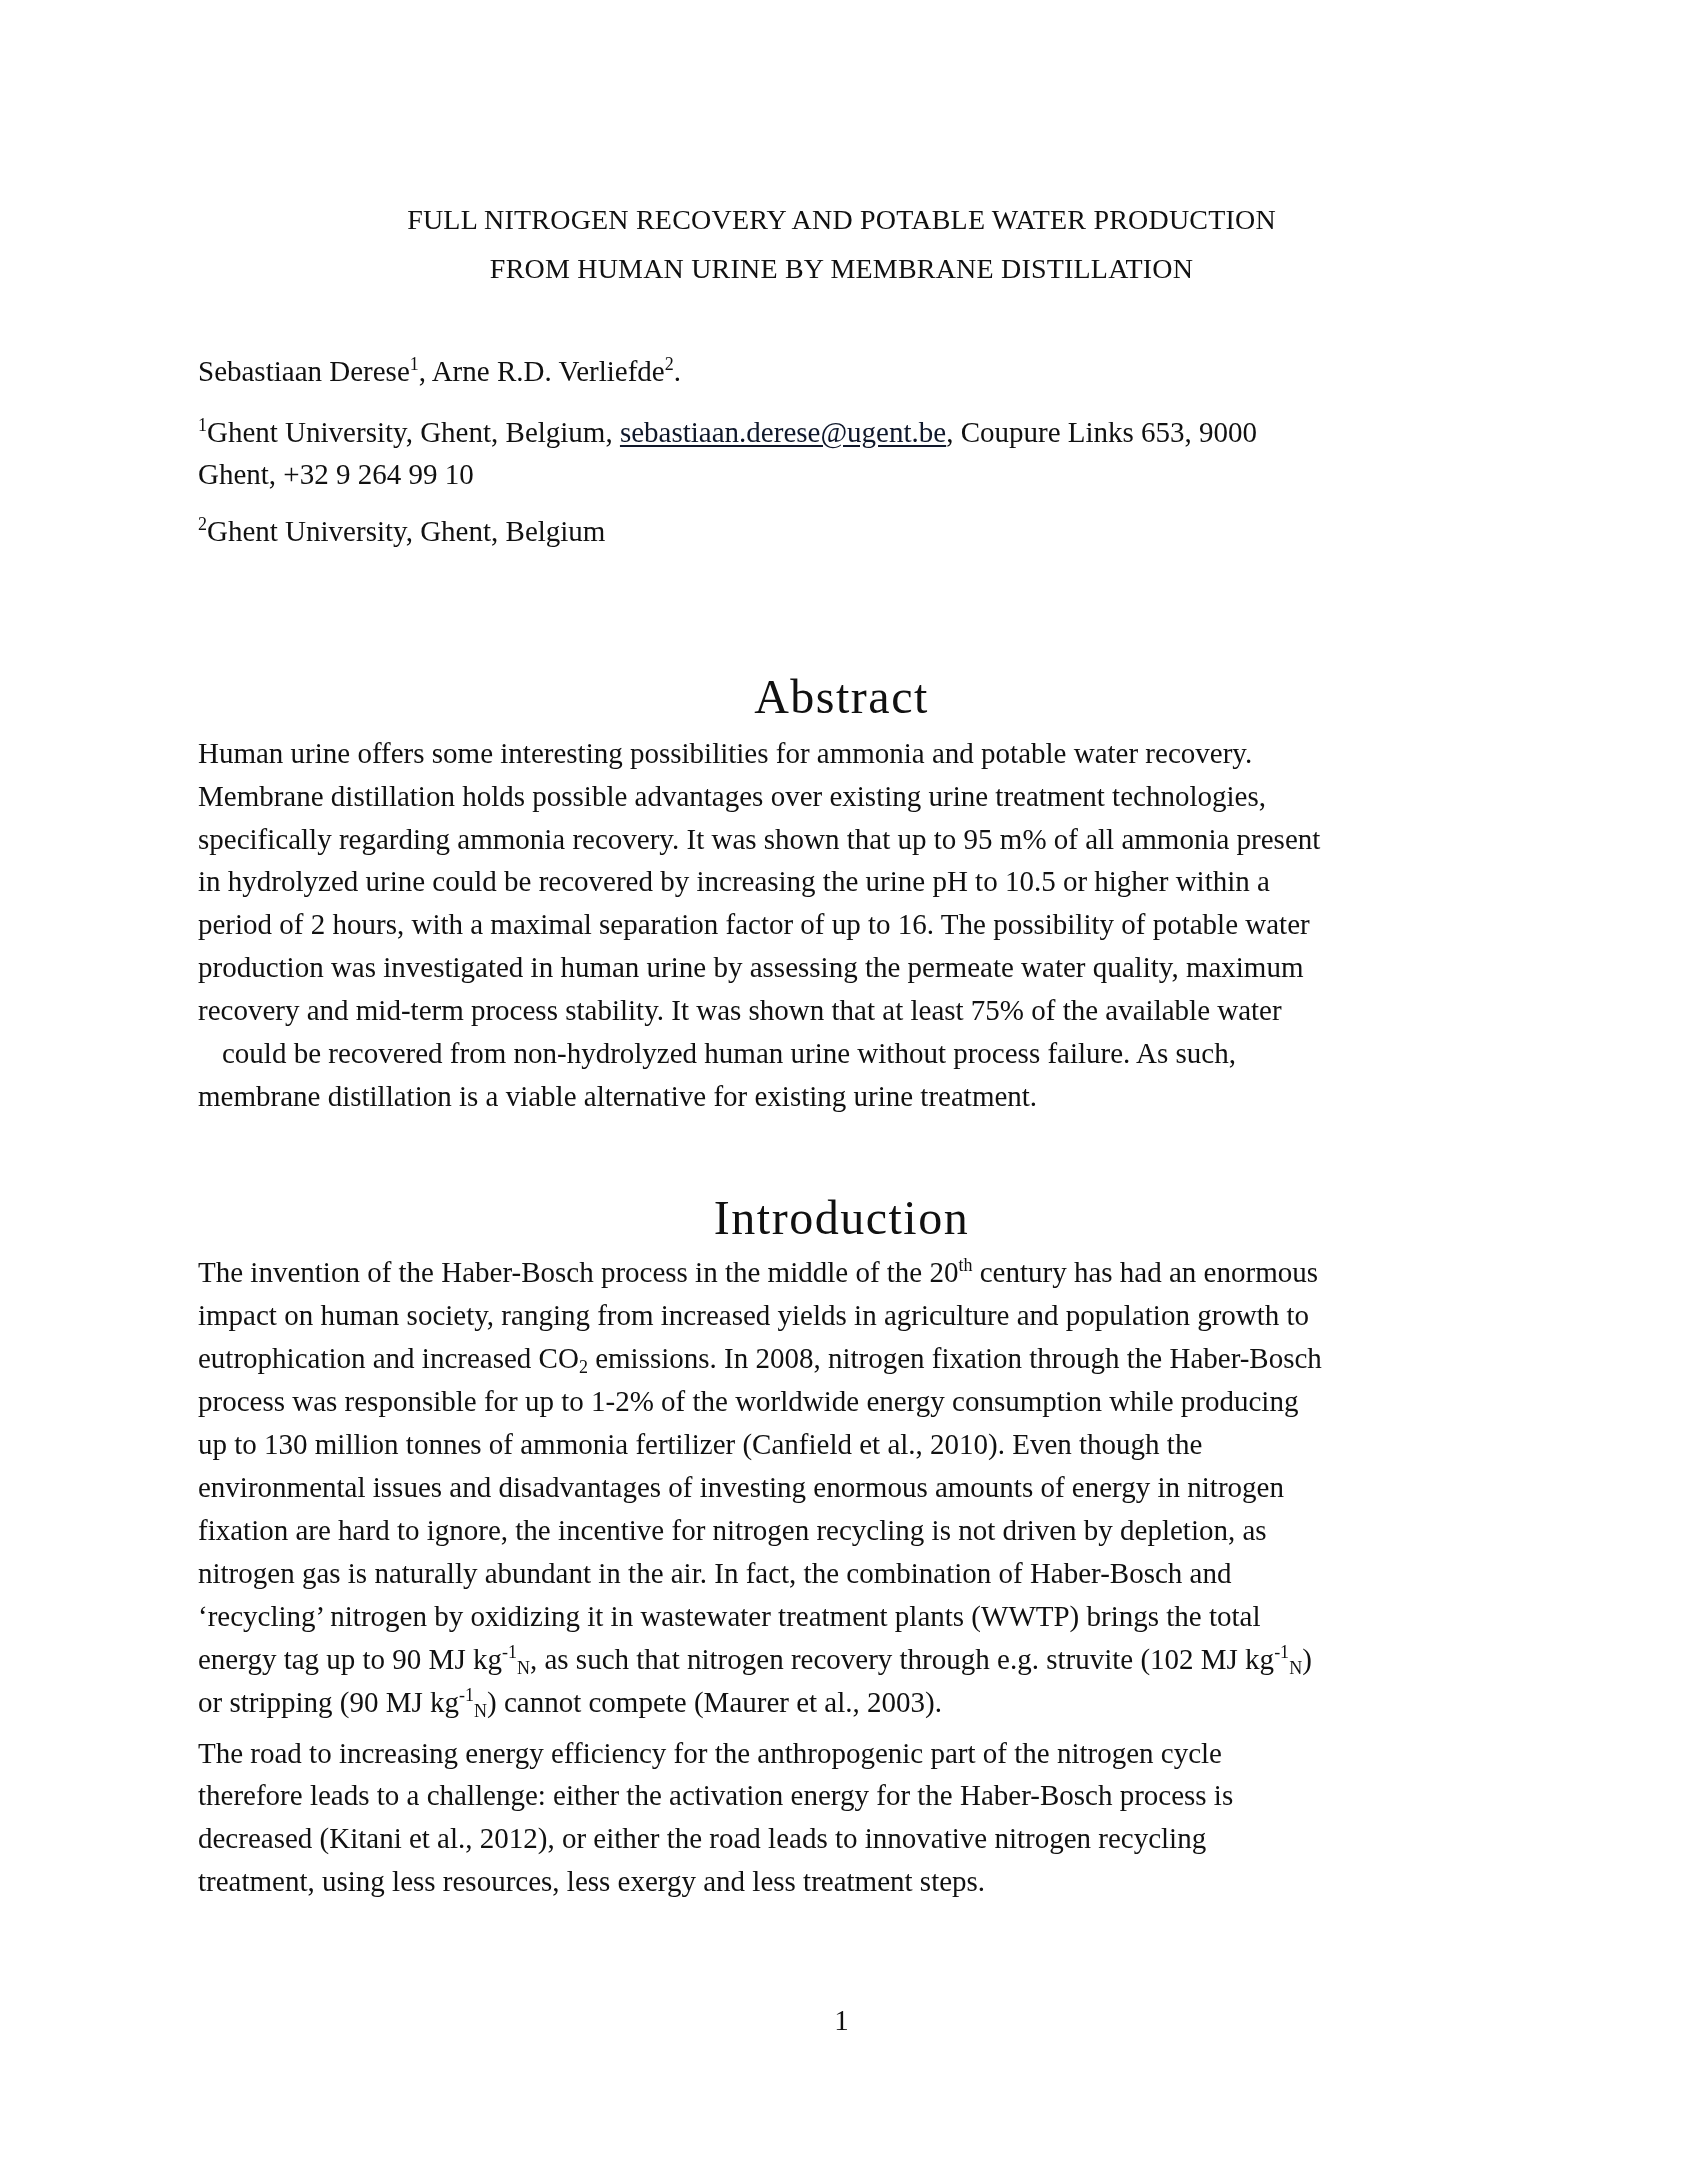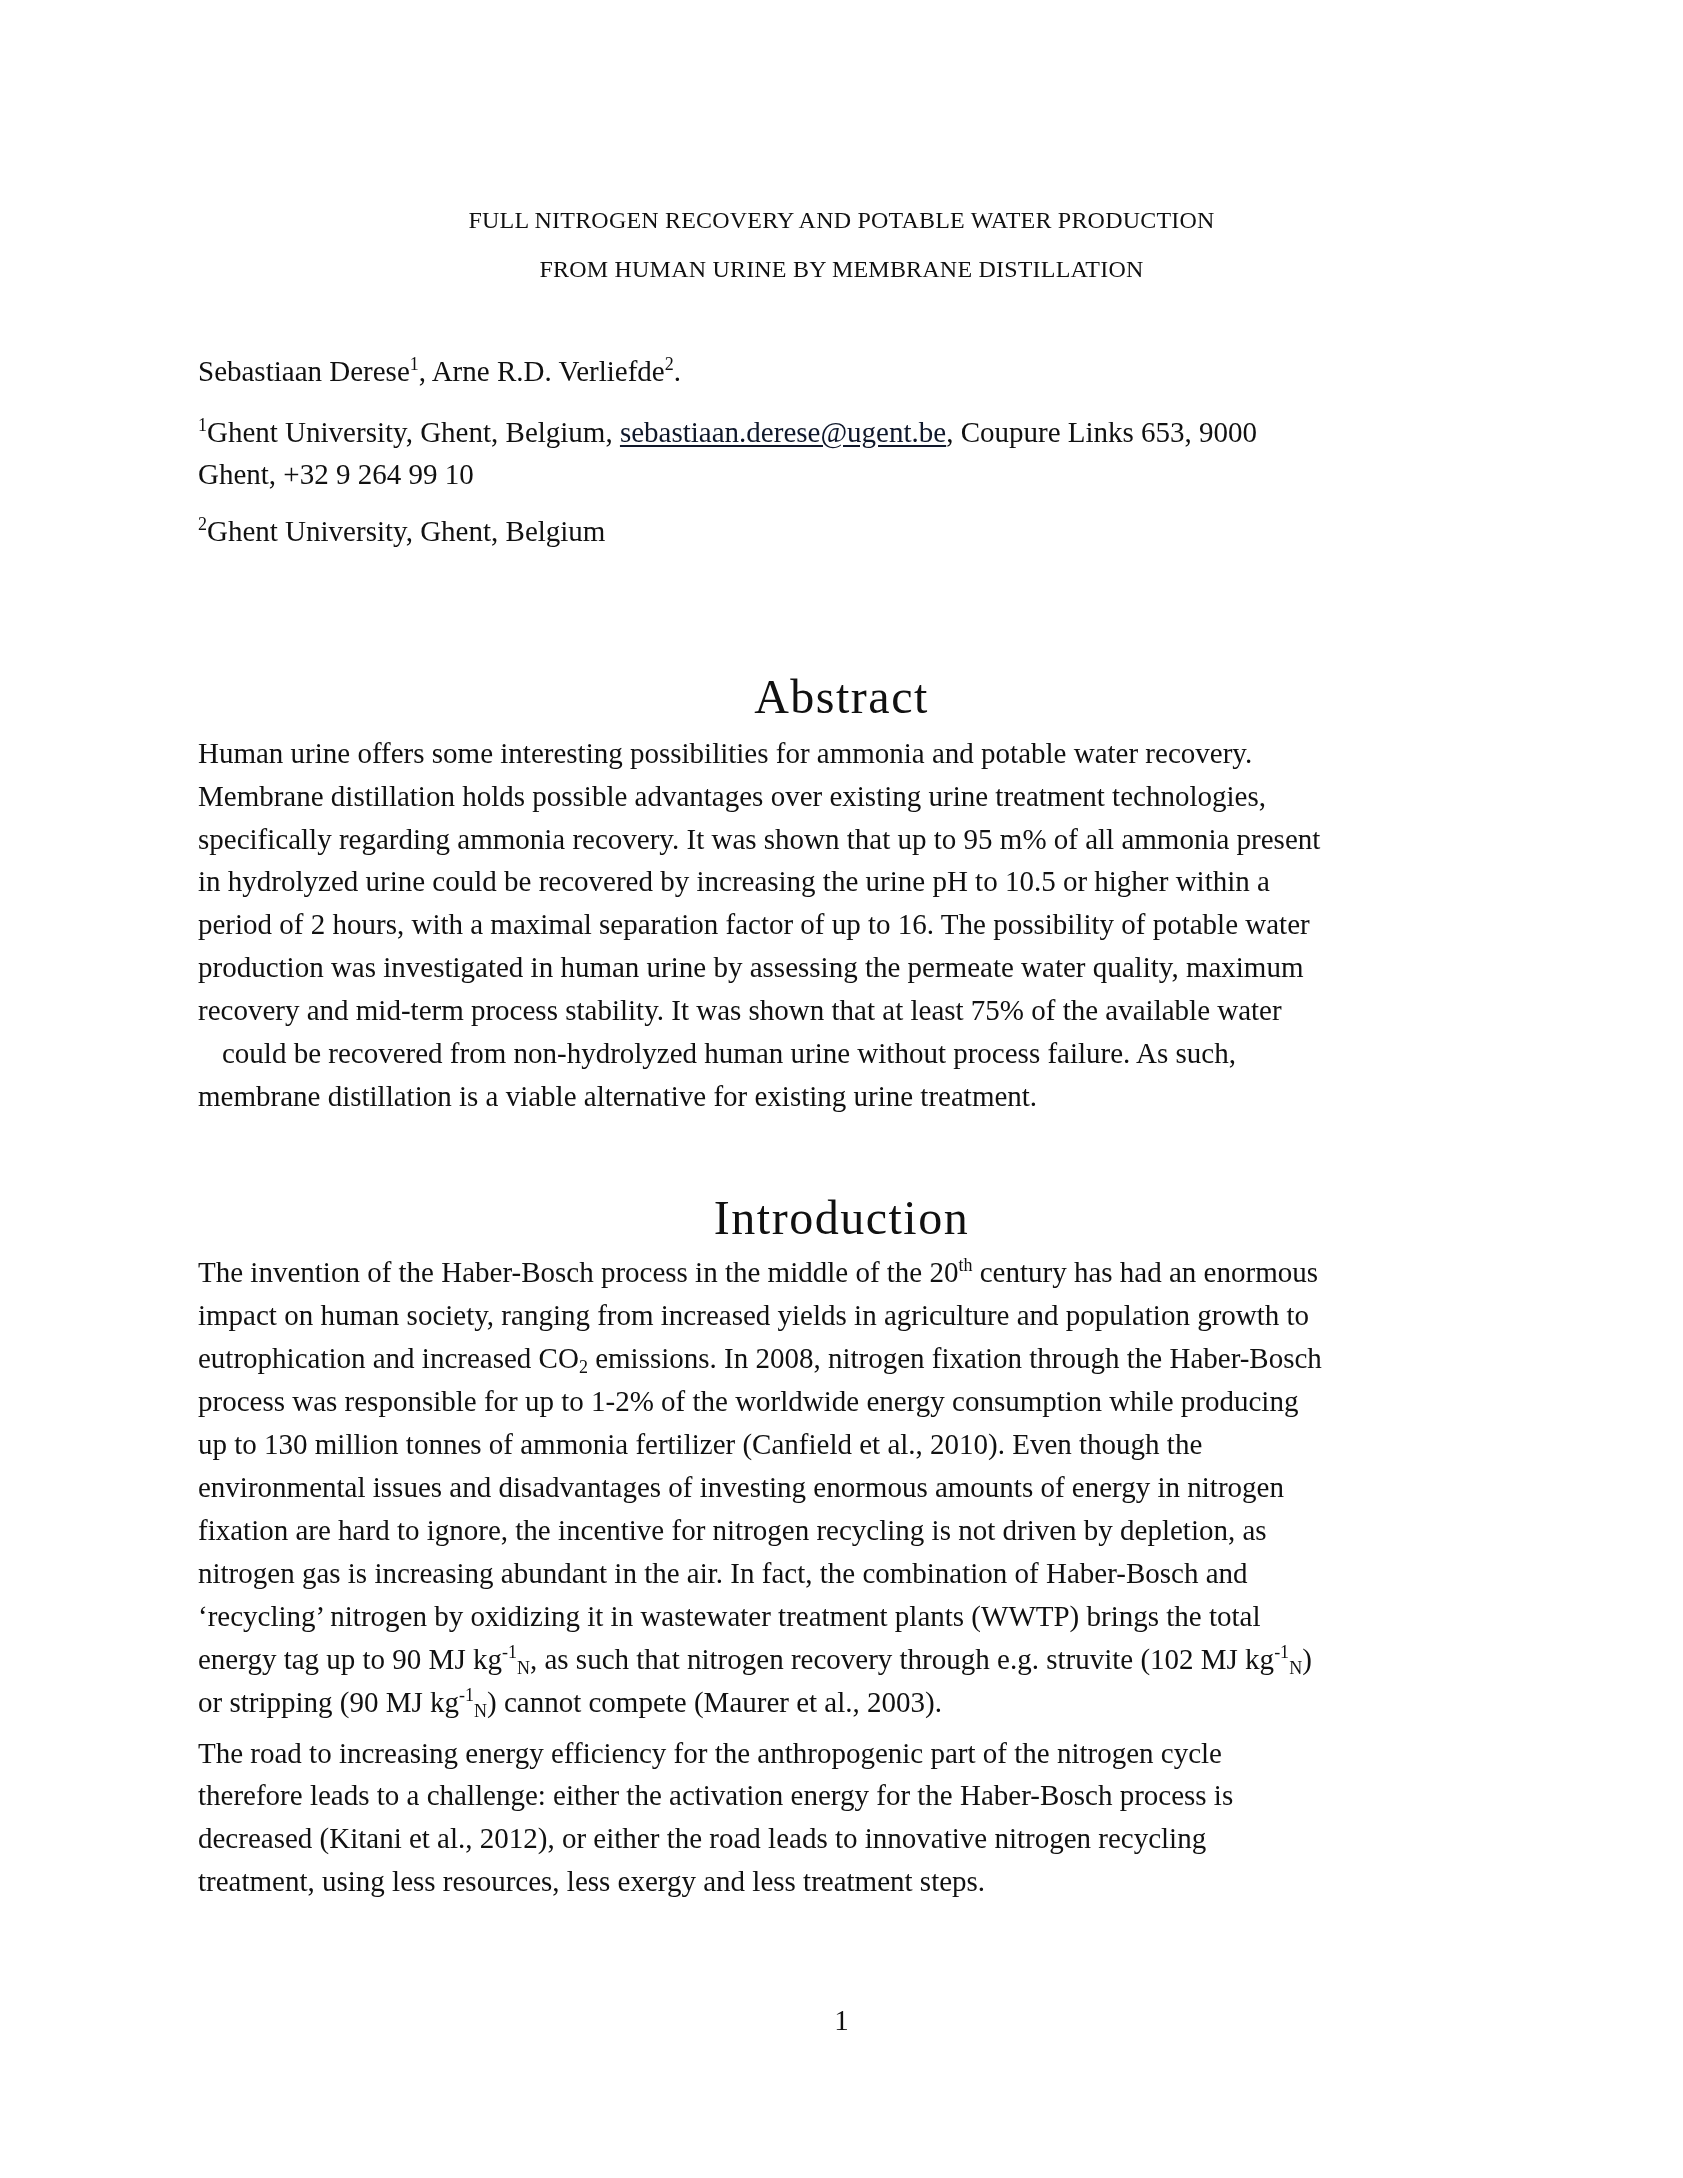--- a/index.html
+++ b/index.html
@@ -1,20 +1,20 @@
 <!DOCTYPE html>
 <html><head>
 <meta charset="utf-8">
 <style>
   html, body { margin: 0; padding: 0; background: #ffffff; }
   body { width: 1683px; height: 2178px; position: relative; overflow: hidden;
          font-family: "Liberation Serif", "DejaVu Serif", serif; color: #111111; }
   .page { position: absolute; left: 0; top: 0; width: 1683px; height: 2178px; background: #fff; }
   .title-line { position: absolute; left: 0; width: 1683px; text-align: center;
-                font-size: 24px; letter-spacing: 0.2px; white-space: nowrap; line-height: 40px; }
+                font-size: 28px; letter-spacing: 0.2px; white-space: nowrap; line-height: 40px; }
   .heading { position: absolute; left: 0; width: 1683px; text-align: center;
              font-size: 48px; letter-spacing: 1.5px; white-space: nowrap; line-height: 40px; }
   .line { position: absolute; left: 198px; font-size: 29px; white-space: nowrap; line-height: 36px; }
   .line sup { font-size: 18px; vertical-align: 11px; line-height: 0; }
   .line sub { font-size: 18px; vertical-align: -5px; line-height: 0; }
   .line a { color: #2060B0; text-decoration: underline; text-underline-offset: 3px; }
   .page-num { position: absolute; left: 0; width: 1683px; text-align: center; font-size: 29px; line-height: 36px; }
 </style>
 </head>
 <body>
@@ -54,21 +54,21 @@
   <div>
     <div class="heading" style="top:1198px">Introduction</div>
     <div class="lines">
         <div class="line" style="top: 1254px;"><span>The invention of the Haber-Bosch process in the middle of the 20</span><sup>th</sup><span> century has had an enormous</span></div>
         <div class="line" style="top: 1297px;"><span>impact on human society, ranging from increased yields in agriculture and population growth to</span></div>
         <div class="line" style="top: 1340px;"><span>eutrophication and increased CO</span><sub>2</sub><span> emissions. In 2008, nitrogen fixation through the Haber-Bosch</span></div>
         <div class="line" style="top: 1383px;"><span>process was responsible for up to 1-2% of the worldwide energy consumption while producing</span></div>
         <div class="line" style="top: 1426px;"><span>up to 130 million tonnes of ammonia fertilizer (Canfield et al., 2010). Even though the</span></div>
         <div class="line" style="top: 1469px;"><span>environmental issues and disadvantages of investing enormous amounts of energy in nitrogen</span></div>
         <div class="line" style="top: 1512px;"><span>fixation are hard to ignore, the incentive for nitrogen recycling is not driven by depletion, as</span></div>
-        <div class="line" style="top: 1555px;"><span>nitrogen gas is increasing abundant in the air. In fact, the combination of Haber-Bosch and</span></div>
+        <div class="line" style="top: 1555px;"><span>nitrogen gas is naturally abundant in the air. In fact, the combination of Haber-Bosch and</span></div>
         <div class="line" style="top: 1598px;"><span>‘recycling’ nitrogen by oxidizing it in wastewater treatment plants (WWTP) brings the total</span></div>
         <div class="line" style="top: 1641px;"><span>energy tag up to 90 MJ kg</span><sup>-1</sup><sub>N</sub><span>, as such that nitrogen recovery through e.g. struvite (102 MJ kg</span><sup>-1</sup><sub>N</sub><span>)</span></div>
         <div class="line" style="top: 1684px;"><span>or stripping (90 MJ kg</span><sup>-1</sup><sub>N</sub><span>) cannot compete (Maurer et al., 2003).</span></div>
       </div>
     <div class="lines">
         <div class="line" style="top: 1735px;"><span>The road to increasing energy efficiency for the anthropogenic part of the nitrogen cycle</span></div>
         <div class="line" style="top: 1777px;"><span>therefore leads to a challenge: either the activation energy for the Haber-Bosch process is</span></div>
         <div class="line" style="top: 1820px;"><span>decreased (Kitani et al., 2012), or either the road leads to innovative nitrogen recycling</span></div>
         <div class="line" style="top: 1863px;"><span>treatment, using less resources, less exergy and less treatment steps.</span></div>
       </div>

